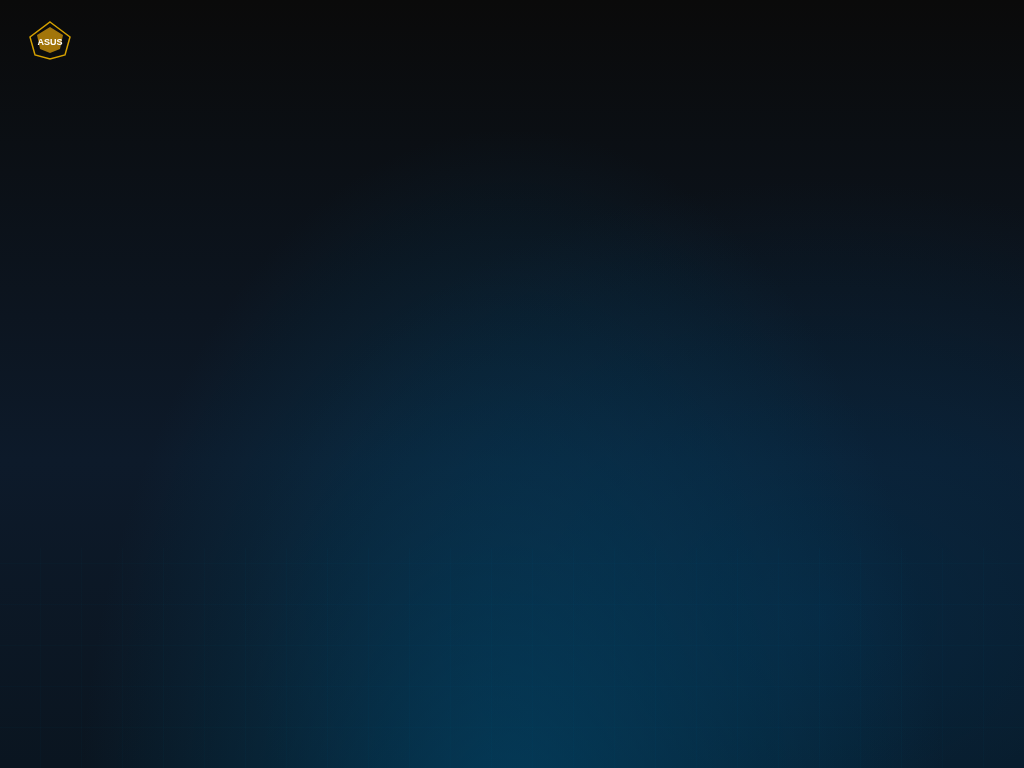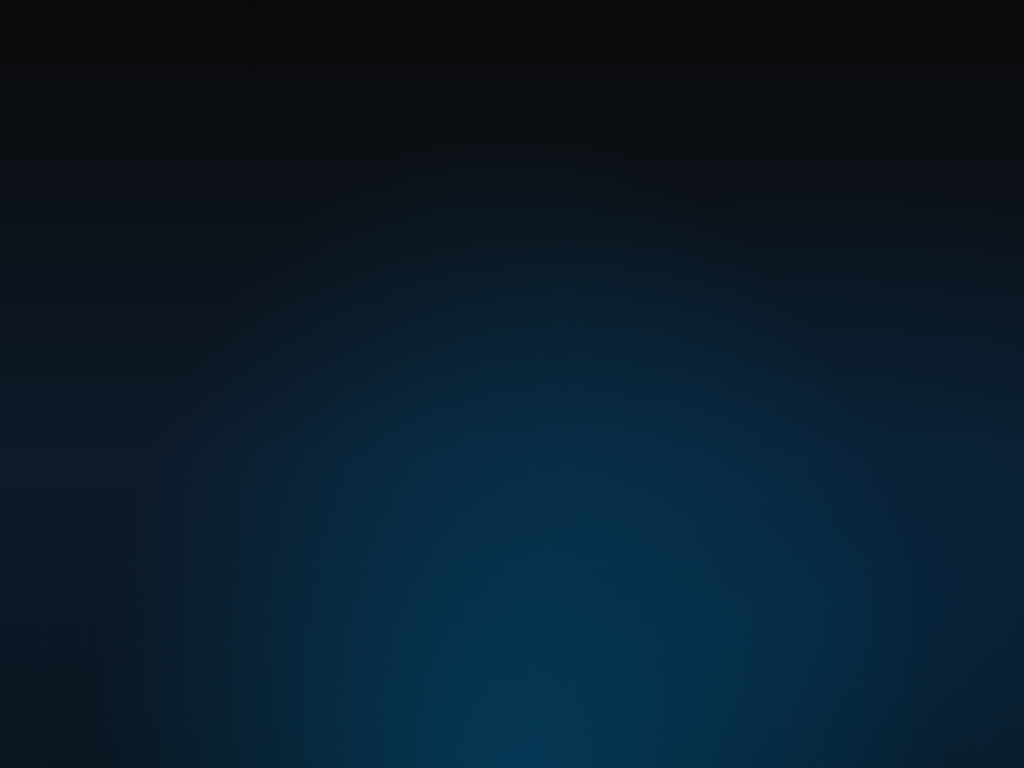--- a/index.html
+++ b/index.html
@@ -434,20 +434,28 @@
     ::-webkit-scrollbar-thumb { background: #333; }
   </style>
 </head>
 <body>
 
 <div class="main-container">
   <div class="bg-layer"></div>
   <div class="circuit-overlay"></div>
 
   <div class="top-bar">
+    <div class="logo-area">
+      <svg class="logo-icon" viewBox="0 0 50 45" fill="none">
+
+        <polygon points="25,5 45,20 40,38 25,42 10,38 5,20" fill="none" stroke="#d4a000" stroke-width="1.5"></polygon>
+        <polygon points="25,10 38,18 35,32 25,36 15,32 12,18" fill="#c8900a" opacity="0.8"></polygon>
+        <text x="25" y="28" text-anchor="middle" fill="#fff" font-size="9" font-weight="bold">ASUS</text>
+      </svg>
+    </div>
 
     <div class="top-info">
       <div class="datetime">
         <span class="date-text">05/11/2018</span>
         <span class="date-text">Friday</span>
         <div class="time-text">
           <span>17:16</span>
           <span class="time-gear">⚙</span>
         </div>
       </div>

